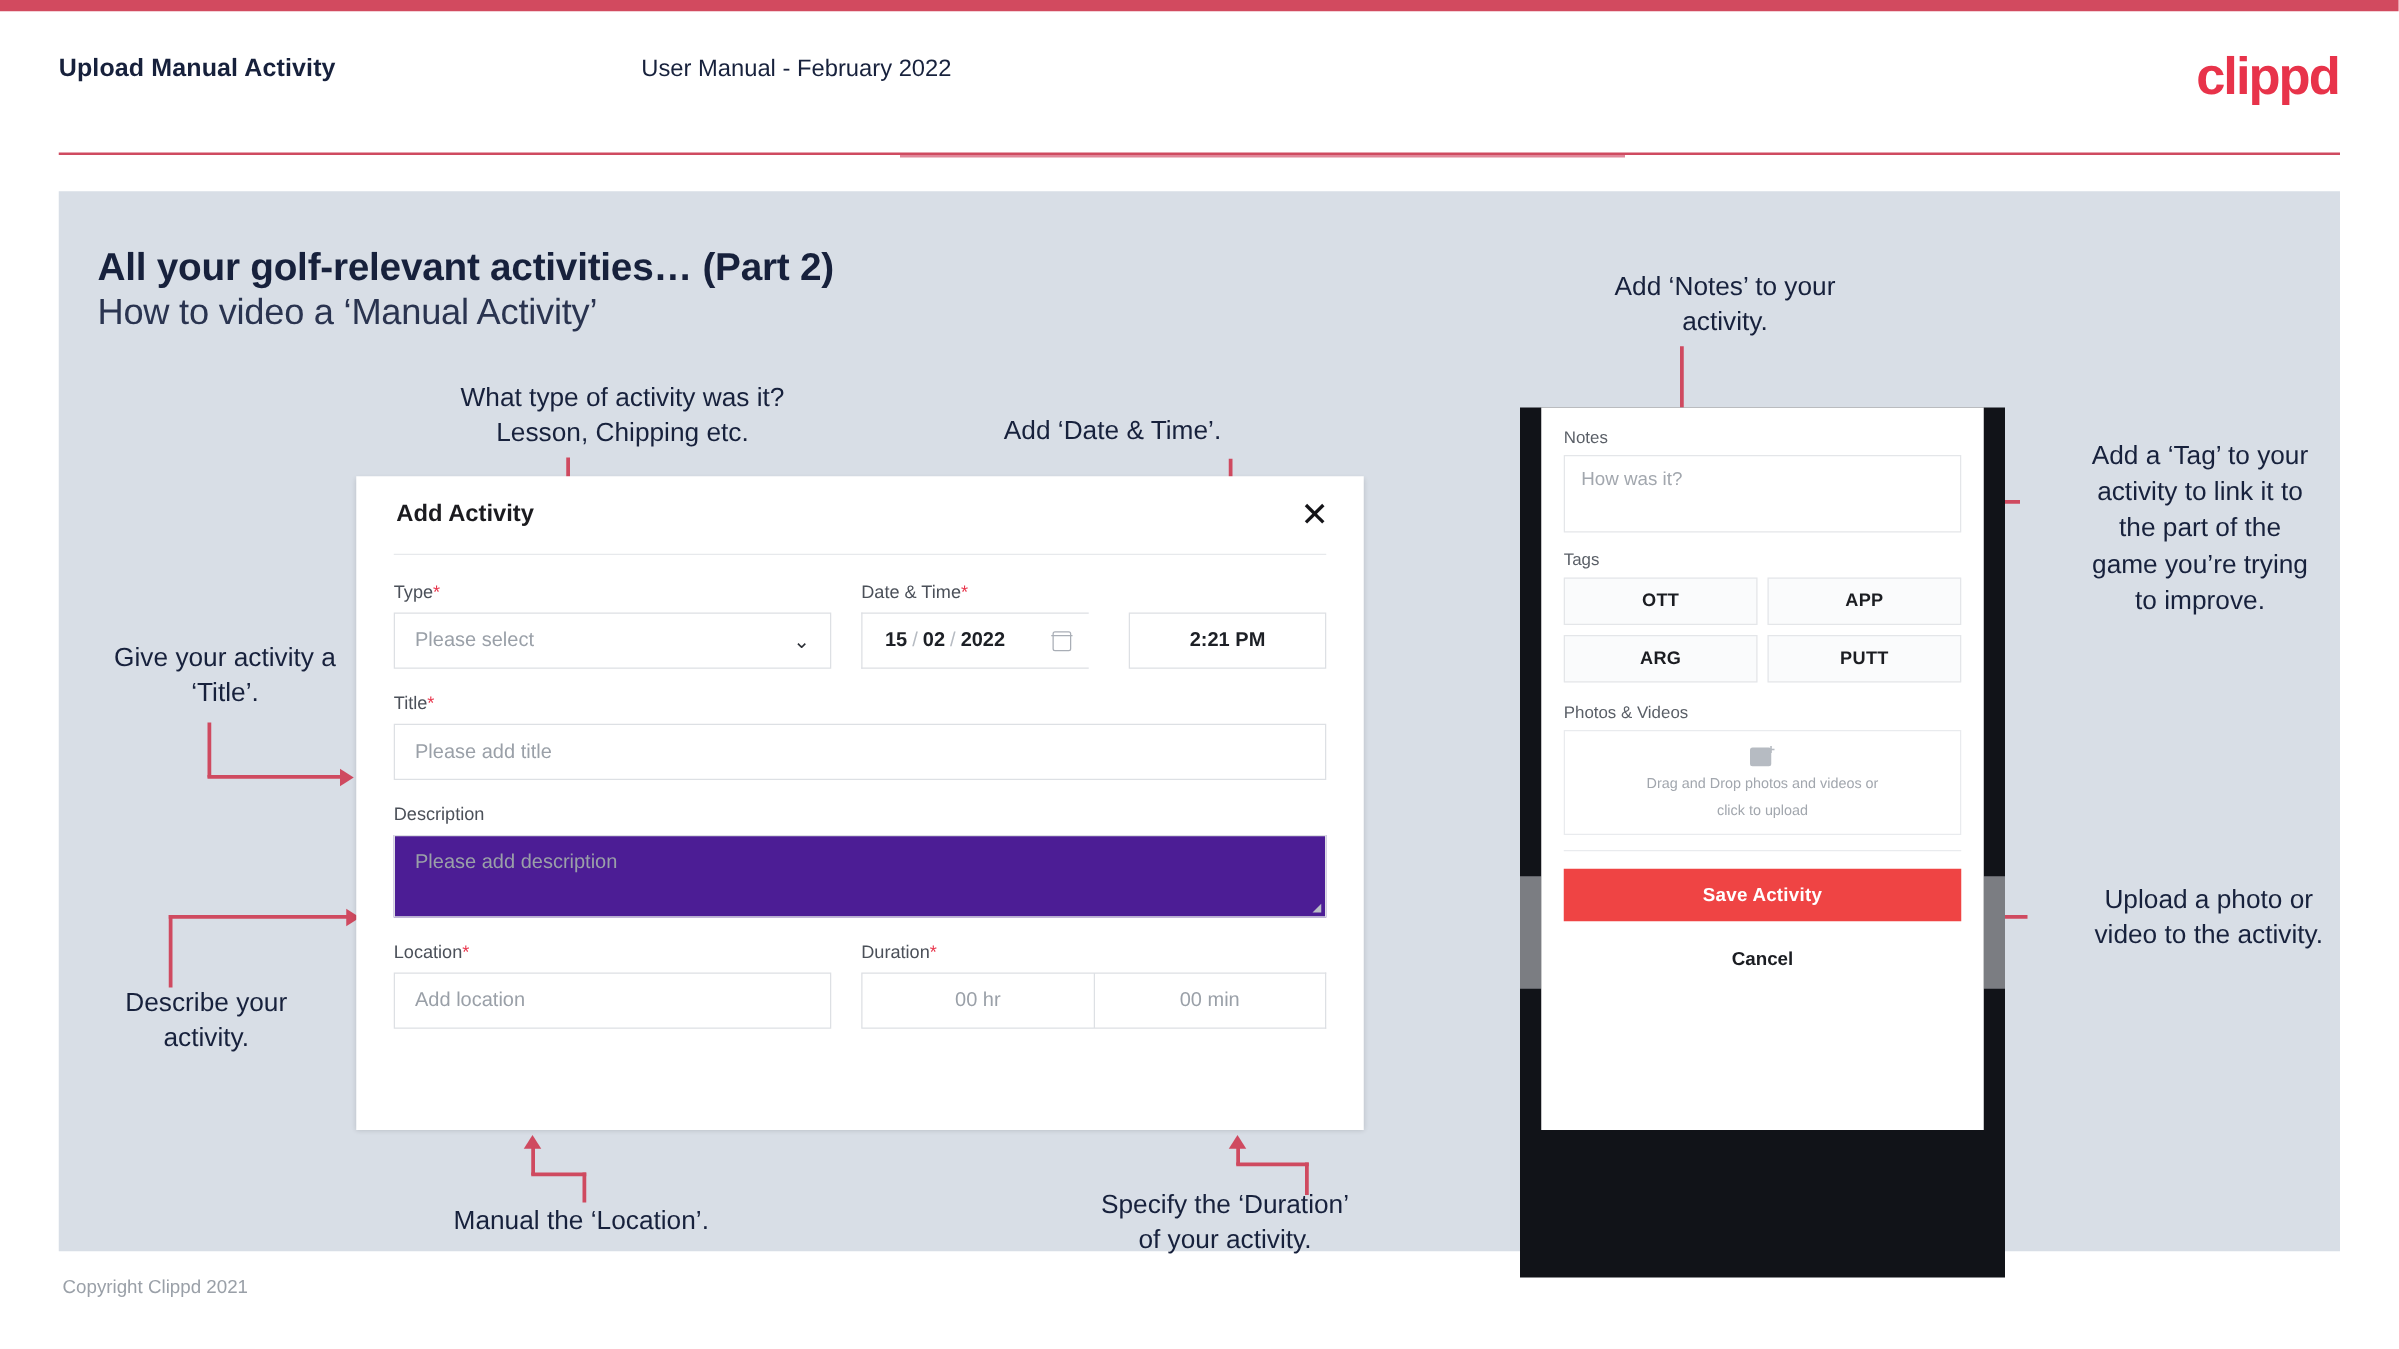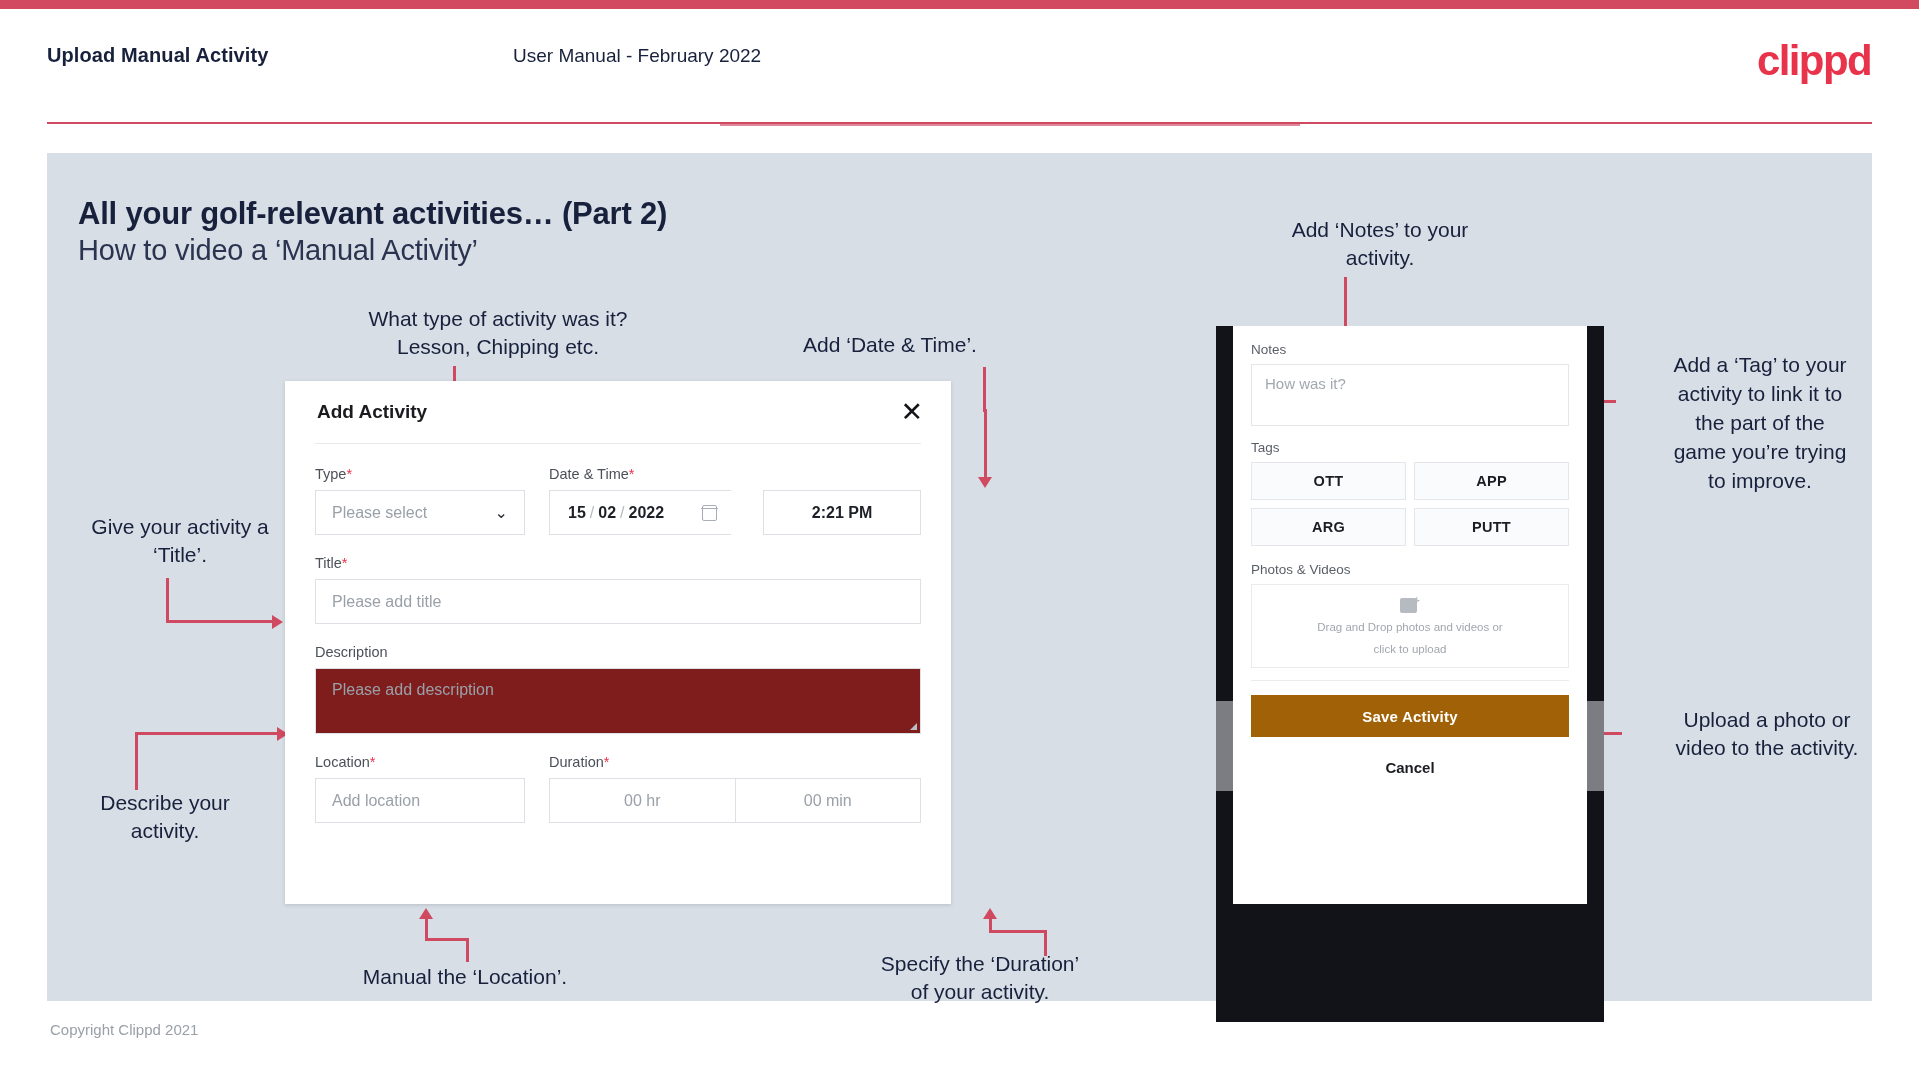--- a/index.html
+++ b/index.html
@@ -66,21 +66,21 @@
   .ln.h { height: 3px; }
   .ah { position: absolute; width: 0; height: 0; }
   .ah.down  { border-left: 7px solid transparent; border-right: 7px solid transparent; border-top: 11px solid #cf4a60; }
   .ah.up    { border-left: 7px solid transparent; border-right: 7px solid transparent; border-bottom: 11px solid #cf4a60; }
   .ah.right { border-top: 7px solid transparent; border-bottom: 7px solid transparent; border-left: 11px solid #cf4a60; }
   .ah.left  { border-top: 7px solid transparent; border-bottom: 7px solid transparent; border-right: 11px solid #cf4a60; }
 
   
   .modal {
     position: absolute; left: 285px; top: 381px;
-    width: 666px; height: 523px;
+    width: 806px; height: 523px;
     background: #ffffff;
     box-shadow: 0 1px 4px rgba(0,0,0,.14);
   }
   .modal-head {
     position: relative; height: 62px;
     display: flex; align-items: center; justify-content: space-between;
     padding: 0 28px 0 32px;
   }
   .modal-head h2 { font-size: 19px; font-weight: 700; color: #1b1b1f; }
   .modal-close {
@@ -114,21 +114,21 @@
   .dt-time {
     width: 158px; height: 45px; border: 1px solid #dde0e4;
     display: flex; align-items: center; justify-content: center;
     font-size: 16px; color: #1d2026; font-weight: 600;
   }
   .cal-ico { width: 15px; height: 16px; border: 1.6px solid #a9aeb6; border-radius: 2px; position: relative; }
   .cal-ico:before { content:""; position:absolute; left:-1.6px; right:-1.6px; top:2px; height:1.6px; background:#a9aeb6; }
 
   .ctl.full { width: 100%; }
   .ta {
-    height: 66px; border: 1px solid #dde0e4; background: #7f1d1d;
+    height: 66px; border: 1px solid #dde0e4; background: #4c1d95;
     padding: 12px 16px; font-size: 16px; color: #9aa0a8; position: relative;
   }
   .ta:after {
     content:""; position:absolute; right:3px; bottom:3px;
     width:0;height:0;border-left:7px solid transparent;border-bottom:7px solid #b9bec6;
   }
   .durwrap { display:flex; width: 372px; }
   .dur-cell {
     flex: 1; height: 45px; border: 1px solid #dde0e4;
     display: flex; align-items: center; justify-content: center;
@@ -165,21 +165,21 @@
     height: 84px; border: 1px solid #e9ebee; background: #fff;
     display: flex; flex-direction: column; align-items: center; justify-content: center;
     gap: 6px; margin-bottom: 12px;
   }
   .p-drop .dtxt { font-size: 11.5px; color: #a2a7ae; line-height: 16px; text-align: center; }
   .img-ico { width: 20px; height: 17px; position: relative; }
   .img-ico .bx { position:absolute; left:0; top:2px; width:17px; height:15px; background:#b6bbc2; border-radius:2px; }
   .img-ico .pl { position:absolute; right:0; top:0; color:#b6bbc2; font-size:11px; line-height:9px; font-weight:700;}
   .p-sep { height: 1px; background: #e9ebee; margin-bottom: 14px; }
   .p-save {
-    height: 42px; background: #a16207; color: #fff;
+    height: 42px; background: #ef4444; color: #fff;
     display: flex; align-items: center; justify-content: center;
     font-size: 15px; font-weight: 700; letter-spacing: .2px; margin-bottom: 22px;
   }
   .p-cancel {
     text-align: center; font-size: 15px; font-weight: 700; color: #1b1d22;
   }
 
   
   .copyright {
     position: absolute; left: 50px; top: 1021px;

